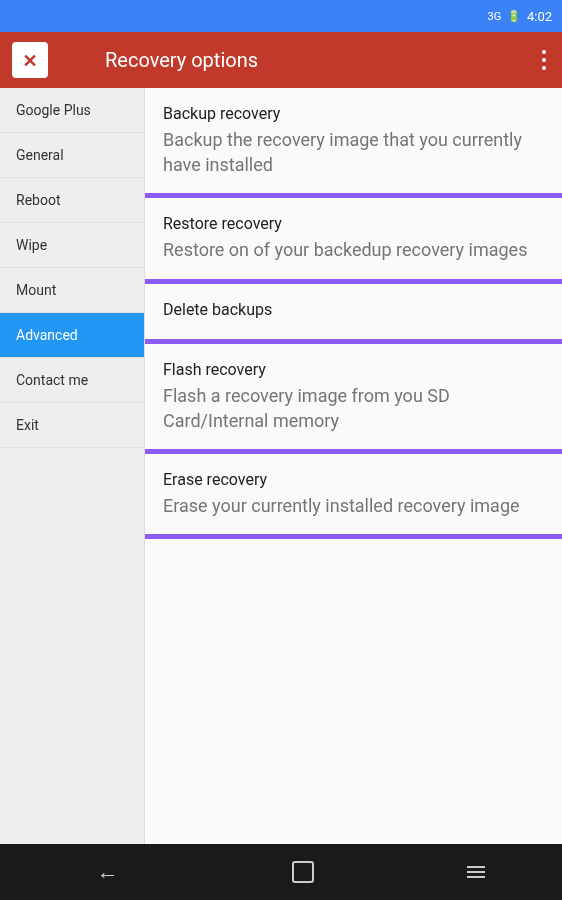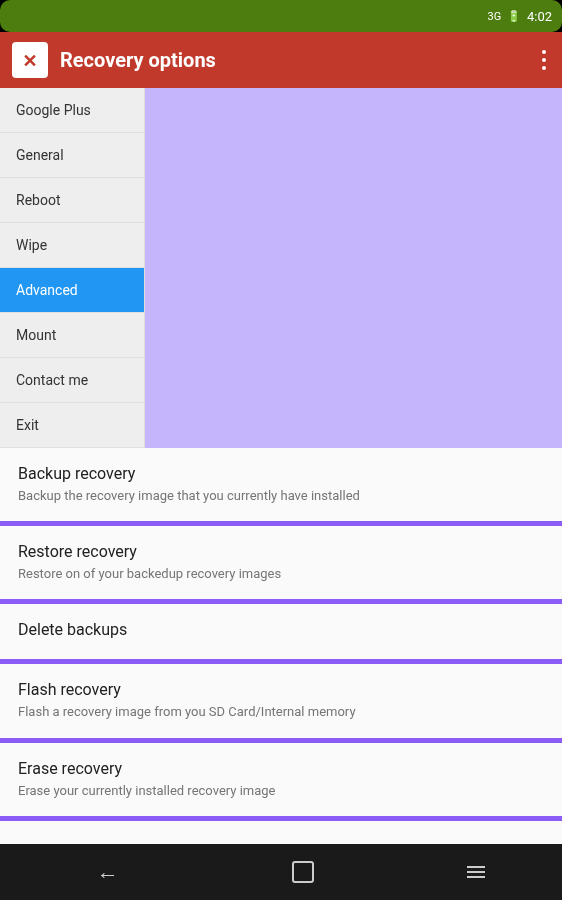--- a/index.html
+++ b/index.html
@@ -10,27 +10,26 @@
       background: #000;
       font-family: 'Roboto', Arial, sans-serif;
       overflow: hidden;
       position: relative;
     }
 
     
     #status-bar {
       width: 100%;
       height: 32px;
-      background: #4d7c0f;
+      background: #3b82f6;
       display: flex;
       align-items: center;
       justify-content: flex-end;
       padding: 1px 10px;
       gap: 6px;
-      border-radius: 10px;
     }
 
     .status-icon {
       color: #fff;
       font-size: 11px;
     }
 
     .status-time {
       color: #fff;
       font-size: 13px;
@@ -57,22 +56,23 @@
       align-items: center;
       justify-content: center;
       font-size: 18px;
       color: #c0392b;
       font-weight: bold;
     }
 
     .app-title {
       color: #fff;
       font-size: 20px;
-      font-weight: 700;
+      font-weight: 400;
       flex: 1;
+      margin-left: 45px;
     }
 
     .overflow-menu {
       color: #fff;
       font-size: 22px;
       cursor: pointer;
       display: flex;
       flex-direction: column;
       gap: 4px;
       padding: 8px 4px;
@@ -83,22 +83,21 @@
       height: 4px;
       background: #fff;
       border-radius: 50%;
     }
 
     
     #main {
       display: flex;
       width: 100%;
       height: calc(900px - 32px - 56px - 56px);
-      background: #c4b5fd;
-      flex-direction: column;
+      background: #4d7c0f;
     }
 
     
     #sidebar {
       width: 145px;
       background: #eeeeee;
       border-right: 1px solid #ddd;
       flex-shrink: 0;
       overflow-y: auto;
     }
@@ -131,21 +130,21 @@
     }
 
     .content-item-title {
       font-size: 16px;
       color: #212121;
       margin-bottom: 4px;
       font-weight: 400;
     }
 
     .content-item-desc {
-      font-size: 13px;
+      font-size: 18px;
       color: #757575;
       line-height: 1.4;
     }
 
     
     #nav-bar {
       width: 100%;
       height: 56px;
       background: #1a1a1a;
       display: flex;
@@ -209,22 +208,22 @@
 </div>
 
 <div id="main">
 
   <div id="sidebar">
 
   <div class="sidebar-item">Google Plus</div>
       <div class="sidebar-item">General</div>
       <div class="sidebar-item">Reboot</div>
       <div class="sidebar-item">Wipe</div>
+      <div class="sidebar-item">Mount</div>
       <div class="sidebar-item active">Advanced</div>
-      <div class="sidebar-item">Mount</div>
       <div class="sidebar-item">Contact me</div>
       <div class="sidebar-item">Exit</div>
     </div>
 
   <div id="content">
 
   <div class="content-item">
         <div class="content-item-title">Backup recovery</div>
         <div class="content-item-desc">Backup the recovery image that you currently have installed</div>
       </div>

